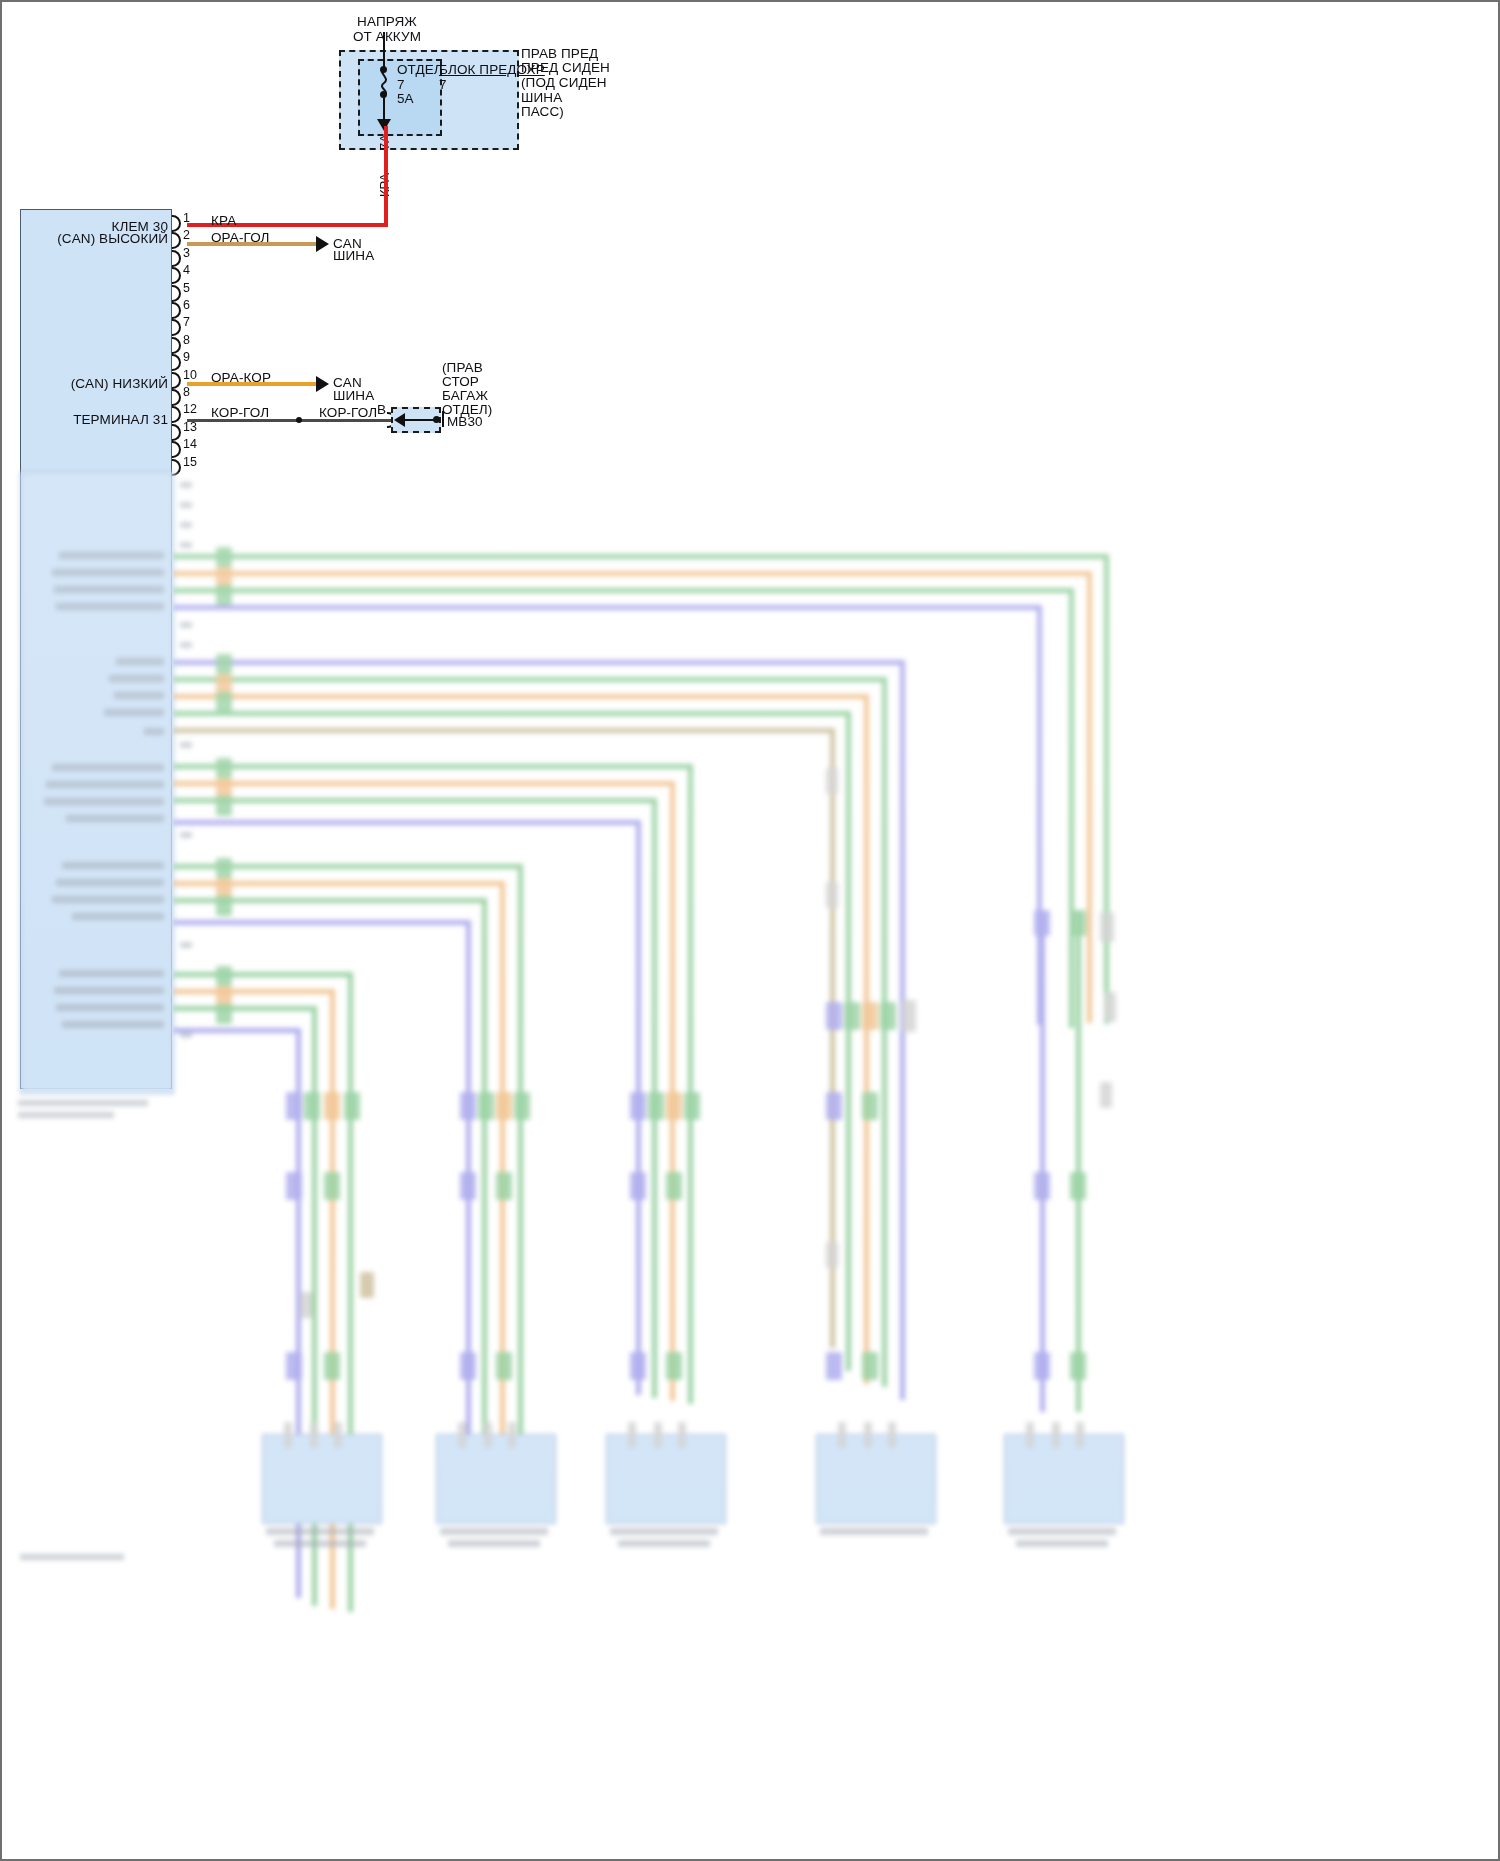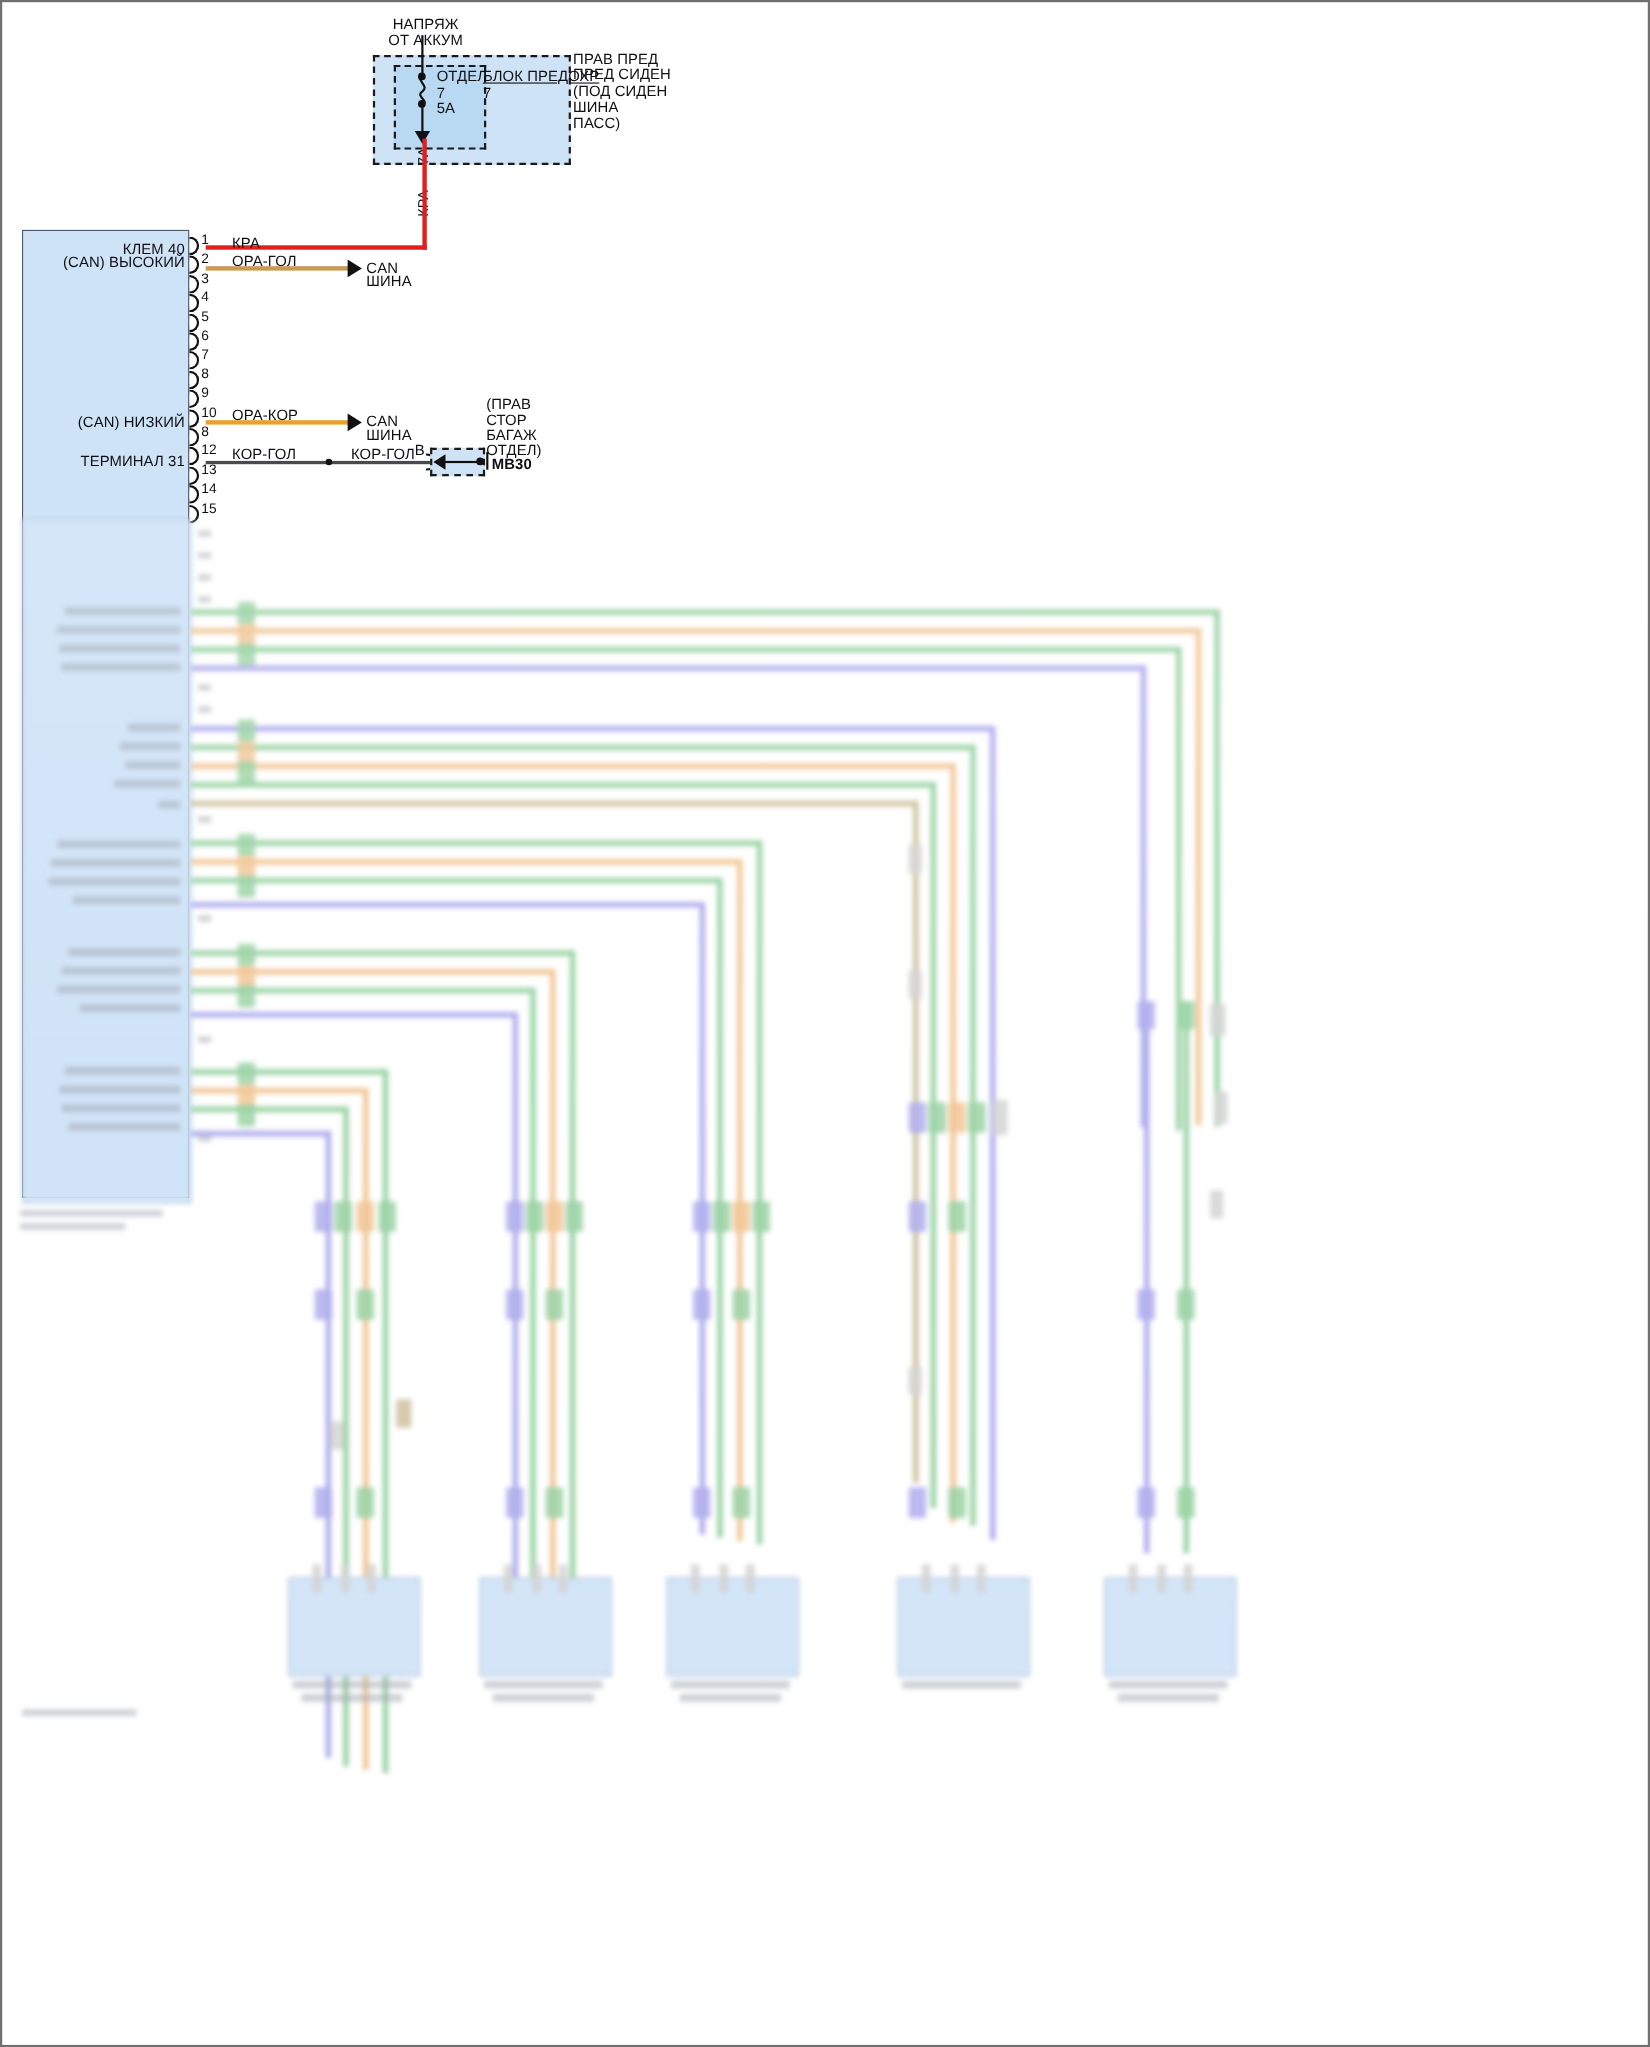--- a/index.html
+++ b/index.html
@@ -162,21 +162,21 @@
       <div class="pin-brk" style="left: 170px; top: 404.4px;"></div>
       <div class="pin-num" style="left: 181px; top: 400.4px;">12</div>
       <div class="pin-brk" style="left: 170px; top: 421.8px;"></div>
       <div class="pin-num" style="left: 181px; top: 417.8px;">13</div>
       <div class="pin-brk" style="left: 170px; top: 439.2px;"></div>
       <div class="pin-num" style="left: 181px; top: 435.2px;">14</div>
       <div class="pin-brk" style="left: 170px; top: 456.6px;"></div>
       <div class="pin-num" style="left: 181px; top: 452.6px;">15</div>
     </div>
 
-  <div class="abs txt r" style="left:30px;top:217px;width:136px;">КЛЕМ 40</div>
+  <div class="abs txt r" style="left:30px;top:217px;width:136px;">КЛЕМ 30</div>
   <div class="abs txt" style="left:209px;top:211px;">КРА</div>
 
   <div class="abs txt r" style="left:16px;top:229px;width:150px;">(CAN) ВЫСОКИЙ</div>
   <div class="abs txt" style="left:209px;top:228px;">ОРА-ГОЛ</div>
   <div class="wire w-tan" style="left:185px;top:240px;width:133px;height:4px;"></div>
   <div class="arrow-r" style="left:314px;top:234px;"></div>
   <div class="abs txt" style="left:331px;top:234px;">CAN</div>
   <div class="abs txt" style="left:331px;top:246px;">ШИНА</div>
 
   <div class="abs txt r" style="left:16px;top:374px;width:150px;">(CAN) НИЗКИЙ</div>
@@ -195,21 +195,21 @@
 
   <div class="abs txt" style="left:375px;top:400px;">В</div>
 
   <div class="abs pin-brk" style="left:385px;top:410px;height:16px;"></div>
 
   <div class="abs gnd-box" style="left:389px;top:405px;width:50px;height:26px;"></div>
   <div class="arrow-l" style="left:392px;top:411px;"></div>
   <div class="wire w-dark" style="left:400px;top:417px;width:34px;height:2px;background:#111;"></div>
   <div class="dot" style="left:431px;top:414px;"></div>
   <div class="abs" style="left:440px;top:409px;width:2px;height:16px;background:#111;"></div>
-  <div class="abs txt" style="left:445px;top:412px;font-weight:bold;">МВ30</div>
+  <div class="abs txt" style="left:445px;top:412px;">МВ30</div>
 
   <div class="abs txt" style="left:440px;top:358px;">(ПРАВ</div>
   <div class="abs txt" style="left:440px;top:372px;">СТОР</div>
   <div class="abs txt" style="left:440px;top:386px;">БАГАЖ</div>
   <div class="abs txt" style="left:440px;top:400px;">ОТДЕЛ)</div>
 
   <div id="blur-layer">
 
     <div class="bl-ecu" style="left:16px;top:0px;width:152px;height:620px;"></div>
 

